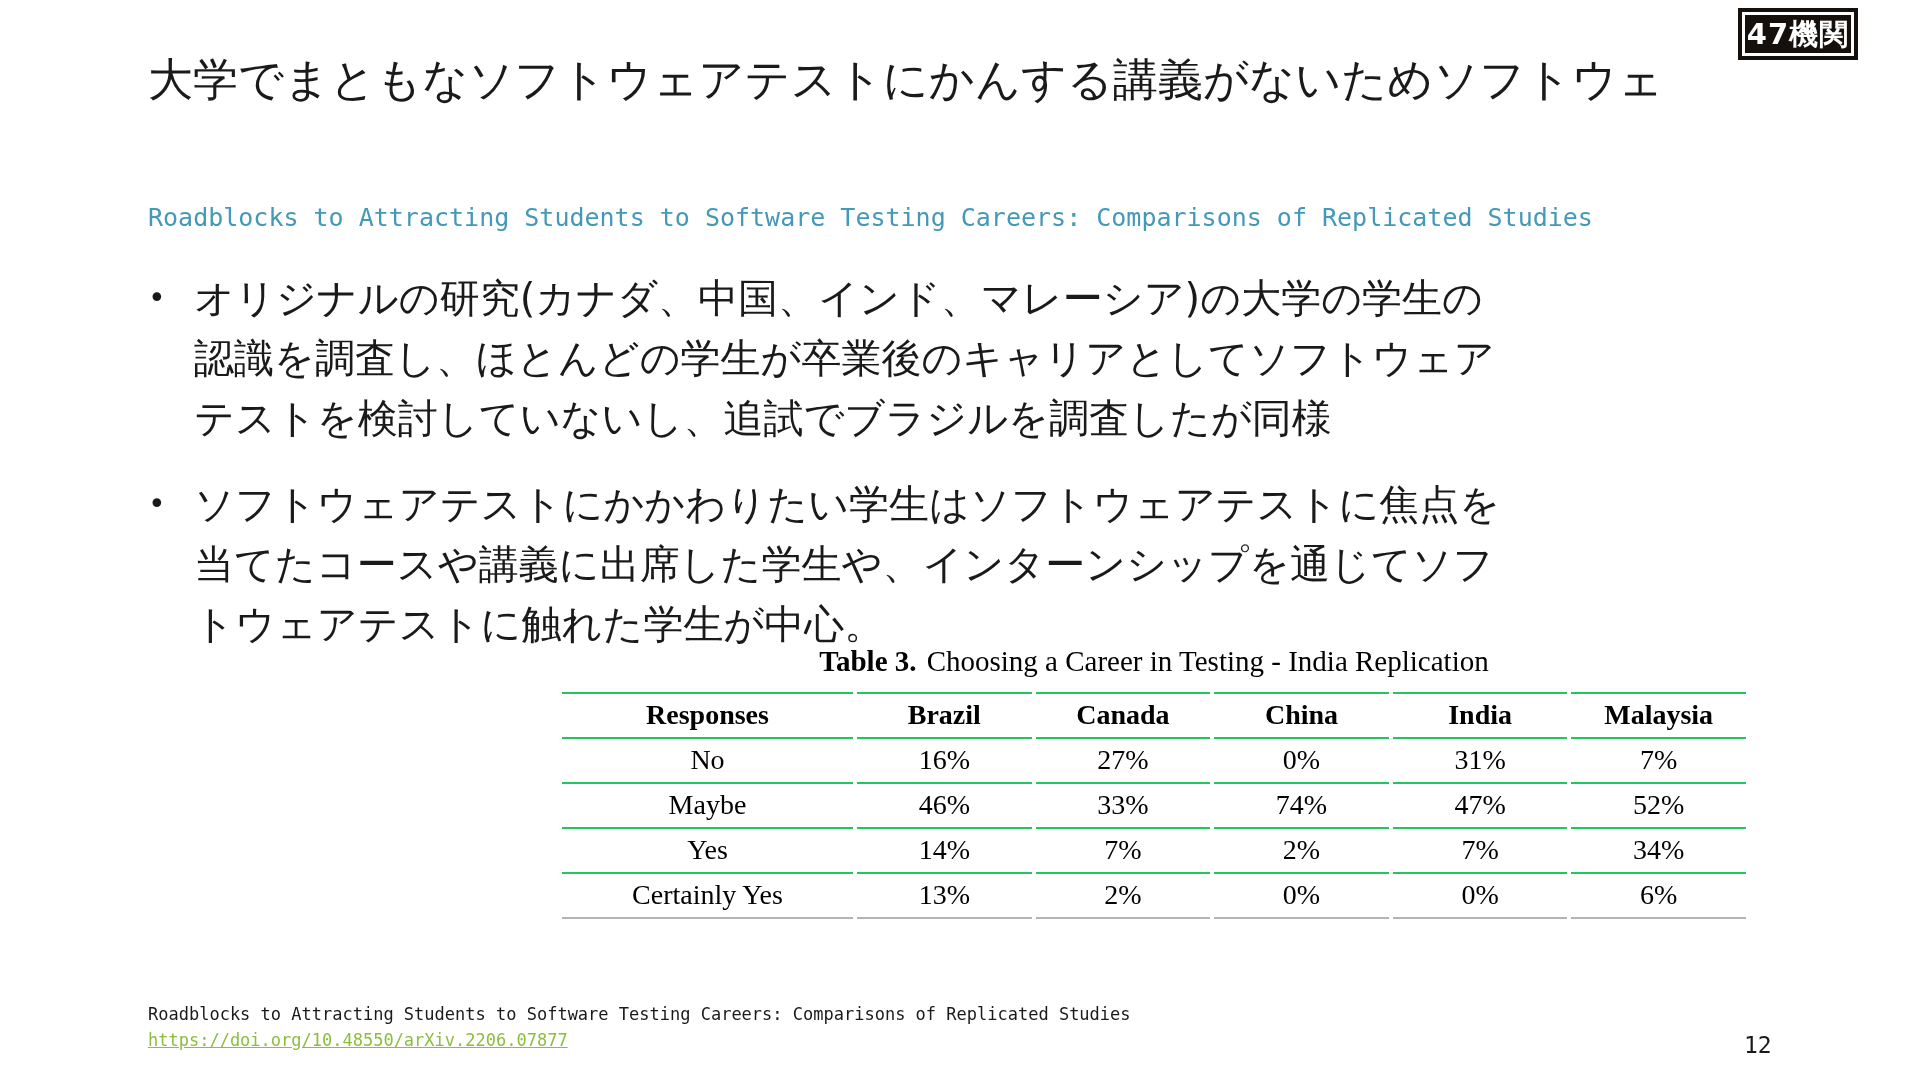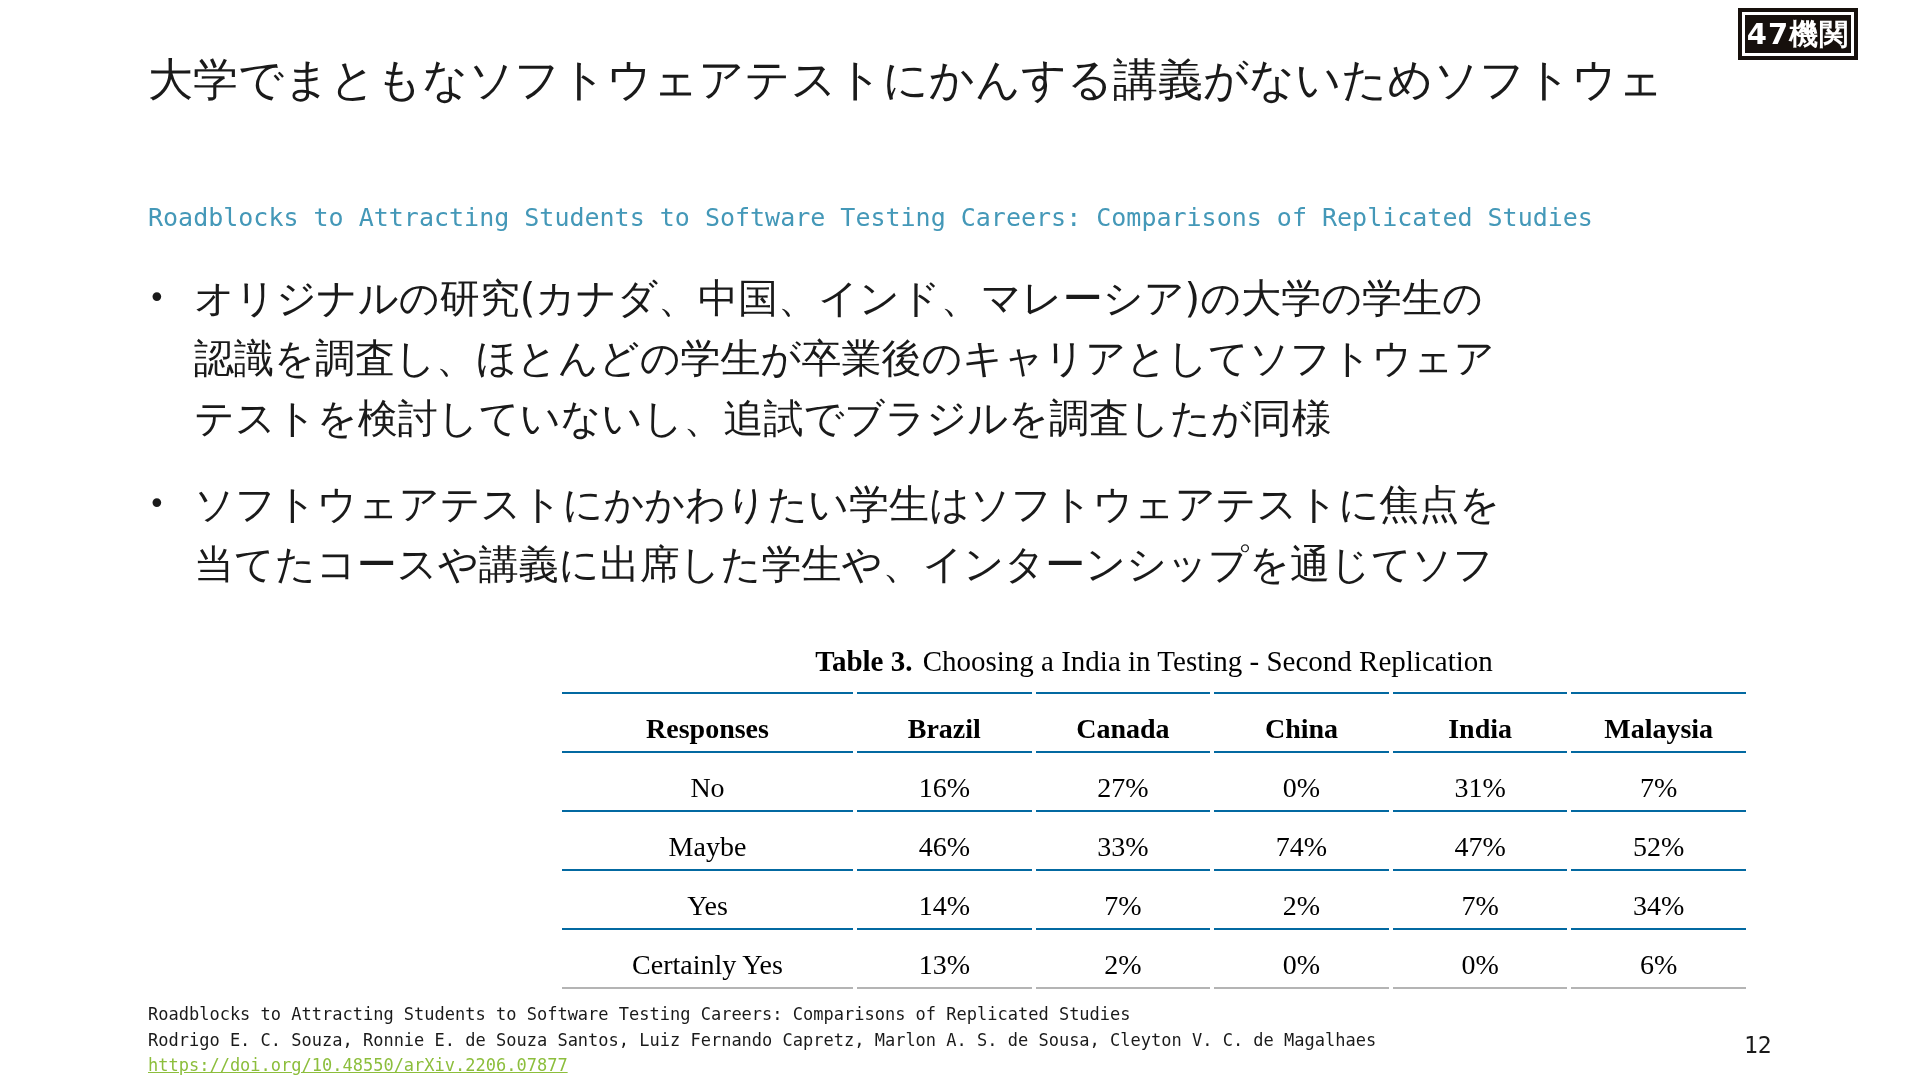--- a/index.html
+++ b/index.html
@@ -52,22 +52,22 @@
     color: #000; margin-bottom: 14px;
   }
   .table-caption .cap-label { font-weight: bold; }
   .table-caption .cap-text { margin-left: 0.35em; }
   table.data {
     width: 100%; border-collapse: separate; border-spacing: 4px 0;
     font-family: "Liberation Serif", serif; font-size: 28px; table-layout: fixed;
     color: #000;
   }
   table.data th, table.data td {
-    text-align: center; font-weight: normal; padding: 19px 0 6px 0;
-    border-top: 2px solid #0369a1;
+    text-align: center; font-weight: normal; padding: 5px 0 6px 0;
+    border-top: 2px solid #22c55e;
   }
   table.data thead th { font-weight: bold; }
   table.data tbody tr:last-child td { border-bottom: 2px solid #b4b4b4; }
 
   
   .footer {
     position: absolute; left: 148px; top: 1002px;
     font-family: "DejaVu Sans Mono", monospace; font-size: 17px; line-height: 1.5;
     color: #1a1a1a;
   }
@@ -101,27 +101,28 @@
         <div>オリジナルの研究(カナダ、中国、インド、マレーシア)の大学の学生の</div>
         <div>認識を調査し、ほとんどの学生が卒業後のキャリアとしてソフトウェア</div>
         <div>テストを検討していないし、追試でブラジルを調査したが同様</div>
       </div>
     </div>
     <div class="bullet">
       <span class="marker">•</span>
       <div class="bullet-lines">
         <div>ソフトウェアテストにかかわりたい学生はソフトウェアテストに焦点を</div>
         <div>当てたコースや講義に出席した学生や、インターンシップを通じてソフ</div>
+        <div>トウェアテストに触れた学生が中心。</div>
       </div>
     </div>
   </div>
 
   <div class="table-block">
     <div class="table-caption">
-      <span class="cap-label">Table 3.</span><span class="cap-text">Choosing a India in Testing - Second Replication</span>
+      <span class="cap-label">Table 3.</span><span class="cap-text">Choosing a Career in Testing - India Replication</span>
     </div>
     <table class="data">
       <colgroup>
         <col style="width:25%">
           <col style="width:15%">
           <col style="width:15%">
         <col style="width:15%">
           <col style="width:15%">
           <col style="width:15%">
       </colgroup>
@@ -167,21 +168,20 @@
           <td>0%</td>
           <td>0%</td>
           <td>6%</td>
         </tr>
       </tbody>
     </table>
   </div>
 
   <div class="footer">
     <div>Roadblocks to Attracting Students to Software Testing Careers: Comparisons of Replicated Studies</div>
-    <div>Rodrigo E. C. Souza, Ronnie E. de Souza Santos, Luiz Fernando Capretz, Marlon A. S. de Sousa, Cleyton V. C. de Magalhaes</div>
     <div>
       <a href="#">https://doi.org/10.48550/arXiv.2206.07877</a>
     </div>
   </div>
 
   <div class="page-number">12</div>
 
 </div>
 
 </body></html>

